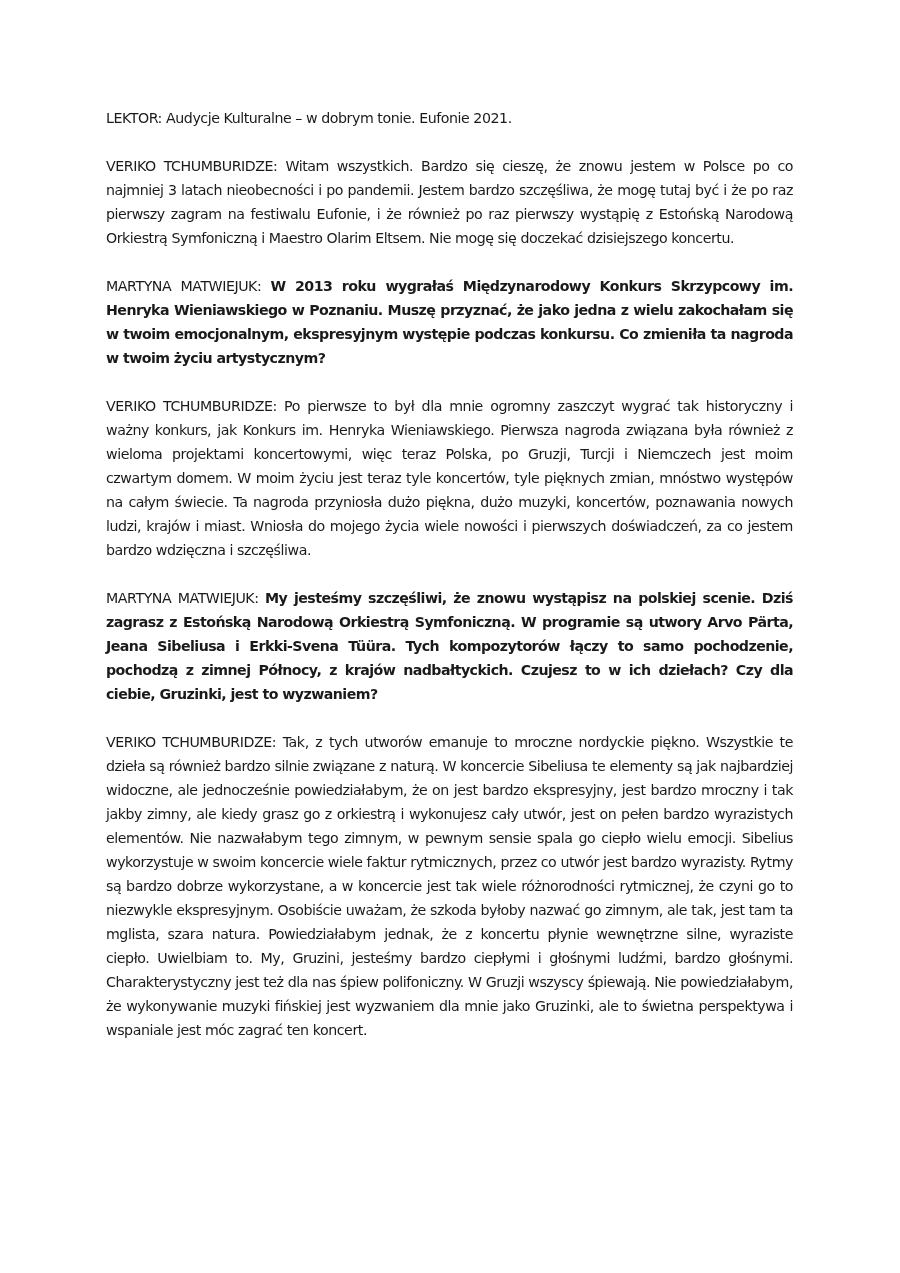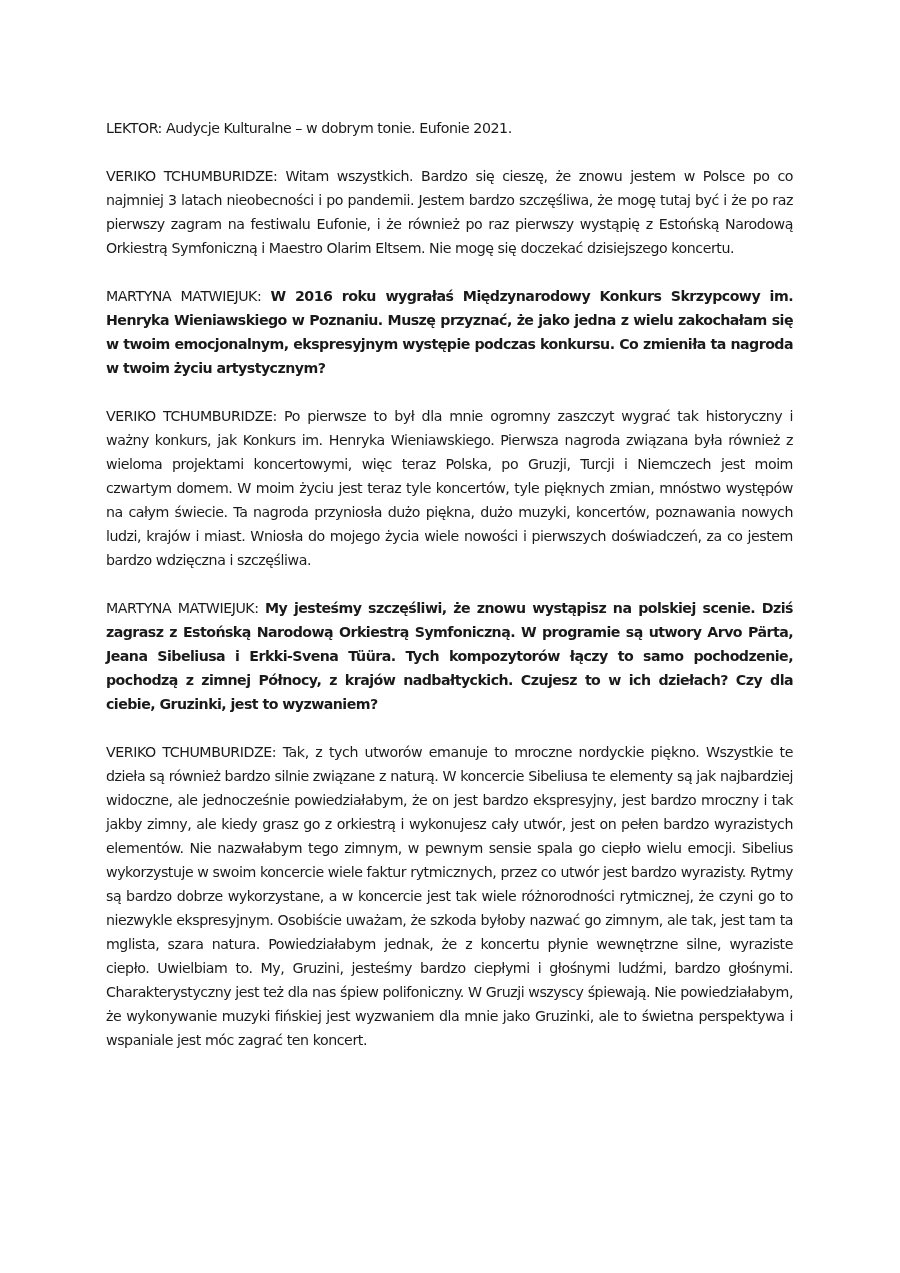--- a/index.html
+++ b/index.html
@@ -10,42 +10,42 @@
     top: 106px;
     width: 687px;
     font-family: "DejaVu Sans", sans-serif;
     font-size: 14.2px;
     line-height: 24px;
     color: #1a1a1a;
     letter-spacing: -0.45px;
     word-spacing: 0px;
   }
   .para {
-    margin: 10px 0 24px 0;
+    margin: 0 0 24px 0;
     text-align: justify;
   }
   .para.last-left { text-align: left; }
   .speaker { font-weight: normal; }
   .bold { font-weight: bold; letter-spacing: -0.55px; }
 </style>
 </head>
 <body>
 
 <div class="page">
   <p class="para last-left">
     <span class="speaker">LEKTOR:</span>
     <span>Audycje Kulturalne – w dobrym tonie. Eufonie 2021.</span>
   </p>
   <p class="para">
     <span class="speaker">VERIKO TCHUMBURIDZE:</span>
     <span>Witam wszystkich. Bardzo się cieszę, że znowu jestem w Polsce po co najmniej 3 latach nieobecności i po pandemii. Jestem bardzo szczęśliwa, że mogę tutaj być i że po raz pierwszy zagram na festiwalu Eufonie, i że również po raz pierwszy wystąpię z Estońską Narodową Orkiestrą Symfoniczną i Maestro Olarim Eltsem. Nie mogę się doczekać dzisiejszego koncertu.</span>
   </p>
   <p class="para">
     <span class="speaker">MARTYNA MATWIEJUK:</span>
-    <span class="bold">W 2016 roku wygrałaś Międzynarodowy Konkurs Skrzypcowy im. Henryka Wieniawskiego w Poznaniu. Muszę przyznać, że jako jedna z wielu zakochałam się w twoim emocjonalnym, ekspresyjnym występie podczas konkursu. Co zmieniła ta nagroda w twoim życiu artystycznym?</span>
+    <span class="bold">W 2013 roku wygrałaś Międzynarodowy Konkurs Skrzypcowy im. Henryka Wieniawskiego w Poznaniu. Muszę przyznać, że jako jedna z wielu zakochałam się w twoim emocjonalnym, ekspresyjnym występie podczas konkursu. Co zmieniła ta nagroda w twoim życiu artystycznym?</span>
   </p>
   <p class="para">
     <span class="speaker">VERIKO TCHUMBURIDZE:</span>
     <span>Po pierwsze to był dla mnie ogromny zaszczyt wygrać tak historyczny i ważny konkurs, jak Konkurs im. Henryka Wieniawskiego. Pierwsza nagroda związana była również z wieloma projektami koncertowymi, więc teraz Polska, po Gruzji, Turcji i Niemczech jest moim czwartym domem. W moim życiu jest teraz tyle koncertów, tyle pięknych zmian, mnóstwo występów na całym świecie. Ta nagroda przyniosła dużo piękna, dużo muzyki, koncertów, poznawania nowych ludzi, krajów i miast. Wniosła do mojego życia wiele nowości i pierwszych doświadczeń, za co jestem bardzo wdzięczna i szczęśliwa.</span>
   </p>
   <p class="para">
     <span class="speaker">MARTYNA MATWIEJUK:</span>
     <span class="bold">My jesteśmy szczęśliwi, że znowu wystąpisz na polskiej scenie. Dziś zagrasz z Estońską Narodową Orkiestrą Symfoniczną. W programie są utwory Arvo Pärta, Jeana Sibeliusa i Erkki-Svena Tüüra. Tych kompozytorów łączy to samo pochodzenie, pochodzą z zimnej Północy, z krajów nadbałtyckich. Czujesz to w ich dziełach? Czy dla ciebie, Gruzinki, jest to wyzwaniem?</span>
   </p>
   <p class="para">

